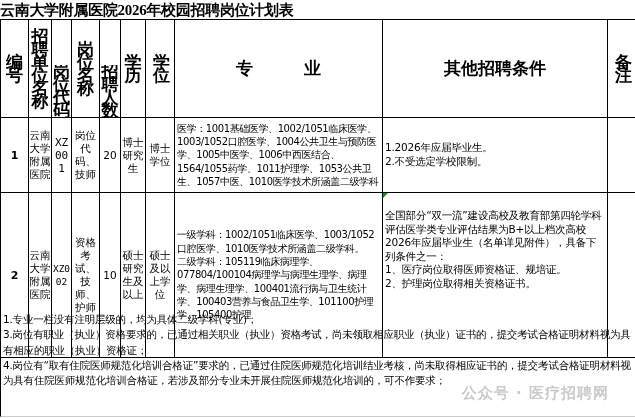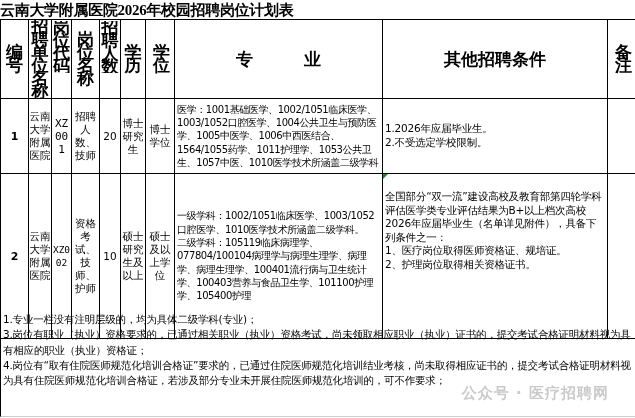--- a/index.html
+++ b/index.html
@@ -12,21 +12,21 @@
   table.grid td, table.grid th { border: 1px solid #000; padding: 0; overflow: hidden; vertical-align: middle; }
   table.grid th { font-weight: bold; font-size: 17px; line-height: 13px; text-align: center; }
   .hdr-row { height: 53px; }
   .r1 { height: 75px; }
   .r2 { height: 165px; }
   td { font-size: 10.5px; line-height: 13px; }
   .c { text-align: center; }
   .num { font-weight: bold; font-size: 11px; }
   .major { text-align: left; font-size: 10px; line-height: 13.3px; padding: 0 2px !important; letter-spacing: -0.4px; }
   .cond { text-align: left; font-size: 10.5px; line-height: 13.6px; padding: 16px 2px !important; letter-spacing: -0.2px; }
-  .cut { max-height: 53px; overflow: hidden; display: block; }
+  .cut { max-height: 53px; overflow: hidden; display: block; margin-top: 44px; }
   .notes { position: absolute; left: 0; top: 312px; width: 633px; height: 104px;
            border-left: 1px solid #000; border-right: 1px solid #000; border-bottom: 1px solid #ccc;
            font-size: 10.5px; line-height: 15.3px; padding-left: 2px; letter-spacing: -0.2px; }
   .notes div { white-space: normal; }
   .watermark { position: absolute; right: 26px; top: 384px; color: rgba(150,150,150,0.5);
                font-size: 15px; font-weight: bold; letter-spacing: 1px; pointer-events: none; }
   .green-mark { position: absolute; width: 0; height: 0; border-top: 5px solid #1a8a2a; border-right: 5px solid transparent; }
 </style>
 </head>
 <body>
@@ -61,21 +61,21 @@
     <th>学历</th>
     <th style="padding:0 7px">学位</th>
     <th style="white-space:pre">专　　　业</th>
     <th colspan="2">其他招聘条件</th>
     <th style="padding:0 7px">备注</th>
   </tr>
   <tr class="r1">
     <td class="c num">1</td>
     <td class="c">云南大学附属医院</td>
     <td class="c" style="font-family:'DejaVu Sans Mono',monospace;font-size:11px;word-break:break-all">XZ001</td>
-    <td class="c" style="padding:0 3px">招聘人数、技师</td>
+    <td class="c" style="padding:0 3px">岗位代码、技师</td>
     <td class="c">20</td>
     <td class="c" style="padding:0 1px">博士研究生</td>
     <td class="c">博士学位</td>
     <td class="major">医学：1001基础医学、1002/1051临床医学、1003/1052口腔医学、1004公共卫生与预防医学、1005中医学、1006中西医结合、1564/1055药学、1011护理学、1053公共卫生、1057中医、1010医学技术所涵盖二级学科</td>
     <td class="cond" colspan="2">
       <div>1.2026年应届毕业生。</div>
       <div>2.不受选定学校限制。</div>
     </td>
     <td></td>
   </tr>

